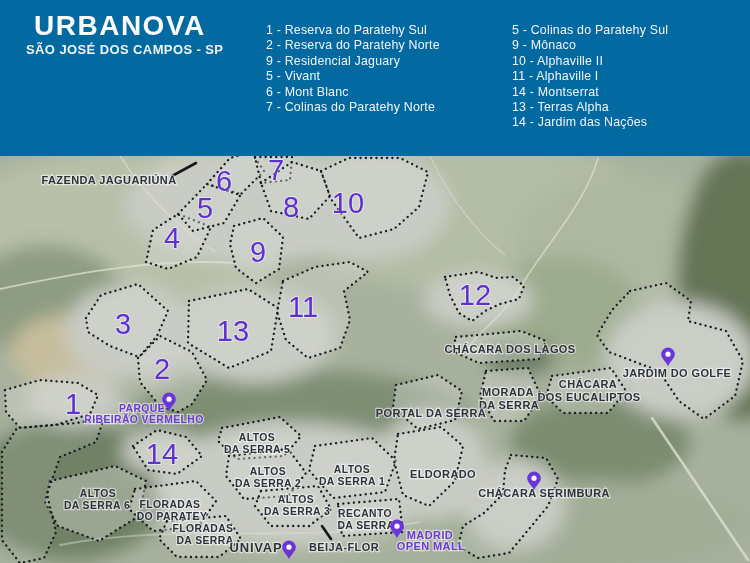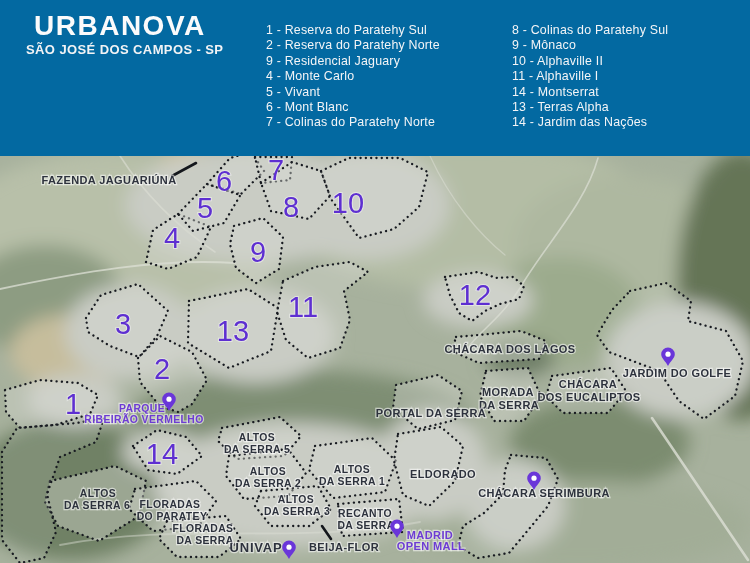--- a/index.html
+++ b/index.html
@@ -206,28 +206,27 @@
   </svg>
 
   <div class="hdr">
     <div class="title">URBANOVA</div>
     <div class="subtitle">SÃO JOSÉ DOS CAMPOS - SP</div>
 
     <div class="legend col1">
       <div>1 - Reserva do Paratehy Sul</div>
       <div>2 - Reserva do Paratehy Norte</div>
       <div>9 - Residencial Jaguary</div>
-      <div>4 - Monte Carlo</div>
       <div>5 - Vivant</div>
       <div>6 - Mont Blanc</div>
       <div>7 - Colinas do Paratehy Norte</div>
     </div>
 
     <div class="legend col2">
-      <div>8 - Colinas do Paratehy Sul</div>
+      <div>5 - Colinas do Paratehy Sul</div>
       <div>9 - Mônaco</div>
       <div>10 - Alphaville II</div>
       <div>11 - Alphaville I</div>
       <div>14 - Montserrat</div>
       <div>13 - Terras Alpha</div>
       <div>14 - Jardim das Nações</div>
     </div>
   </div>
 
 </div>

